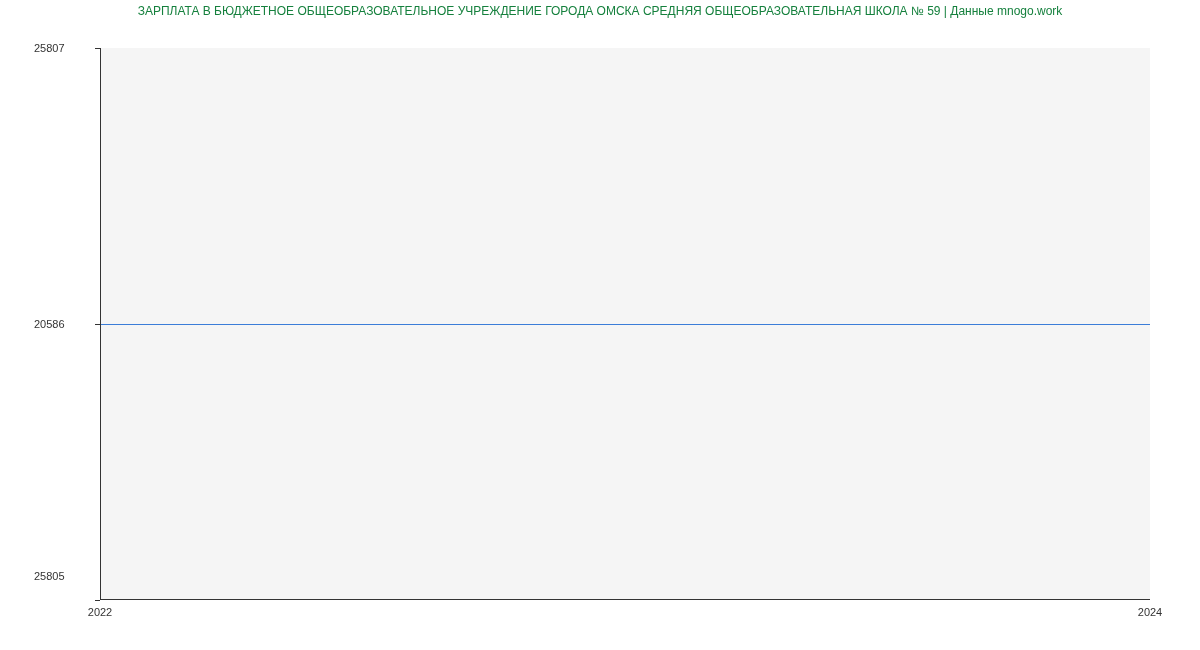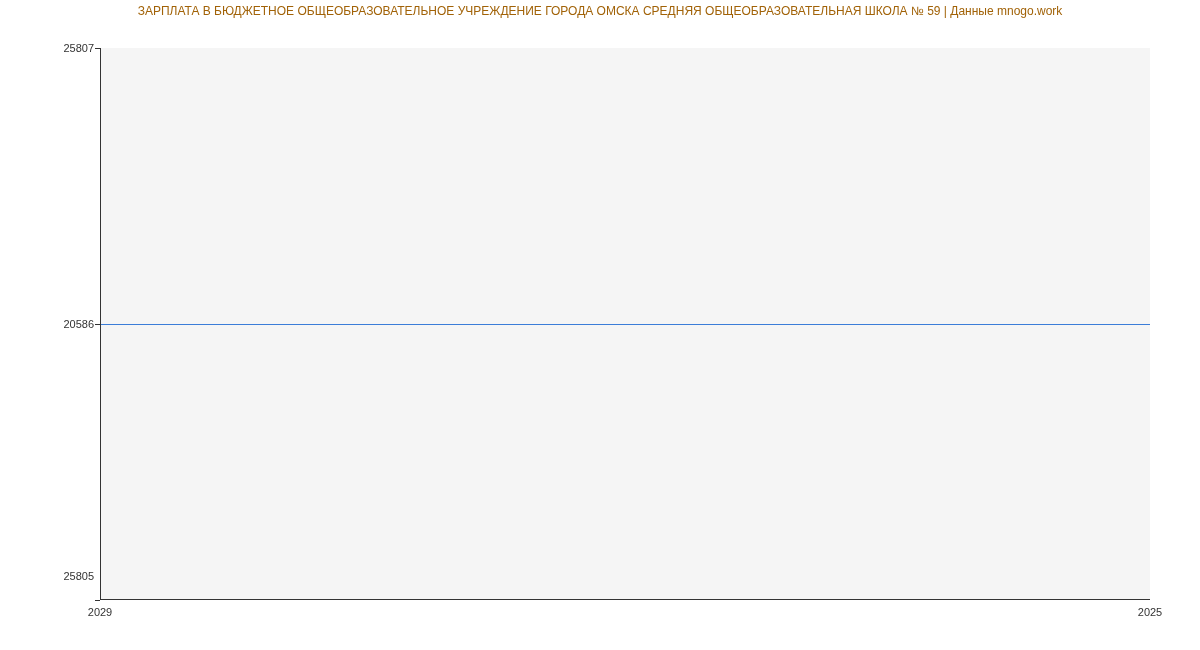--- a/index.html
+++ b/index.html
@@ -1,41 +1,41 @@
 <!DOCTYPE html>
 <html><head>
   <meta charset="utf-8">
   <style>
     * { box-sizing: border-box; margin: 0; padding: 0; }
     html, body { width: 1200px; height: 650px; background: #fff; font-family: Verdana, Geneva, sans-serif; }
     .chart-wrap { position: relative; width: 1200px; height: 650px; }
-    .chart-title { position: absolute; top: 4px; left: 0; width: 1200px; text-align: center; font-size: 12px; color: #a16207; font-weight: 400; }
+    .chart-title { position: absolute; top: 4px; left: 0; width: 1200px; text-align: center; font-size: 12px; color: #15803d; font-weight: 400; }
     .plot-area { position: absolute; left: 100px; top: 48px; width: 1050px; height: 552px; background: #f5f5f5; border: 1px solid #333; border-top: none; border-right: none; }
     .hgrid { position: absolute; left: 0; width: 100%; height: 0; border-top: 1px solid #fff; }
     .data-line { position: absolute; left: 0; width: 100%; height: 0; border-top: 1.5px solid #3b7dd8; }
-    .ytick { position: absolute; right: 1106px; font-size: 11px; color: #333; text-align: right; width: 60px; transform: translateY(-50%); }
+    .ytick { position: absolute; right: 1106px; font-size: 11px; color: #333; text-align: left; width: 60px; transform: translateY(-50%); }
     .ytick-line { position: absolute; left: 95px; width: 5px; height: 0; border-top: 1px solid #333; }
     .xtick { position: absolute; top: 606px; font-size: 11px; color: #333; transform: translateX(-50%); }
   </style>
 </head>
 <body>
 
 <div class="chart-wrap">
   <div class="chart-title">ЗАРПЛАТА В БЮДЖЕТНОЕ ОБЩЕОБРАЗОВАТЕЛЬНОЕ УЧРЕЖДЕНИЕ ГОРОДА ОМСКА СРЕДНЯЯ ОБЩЕОБРАЗОВАТЕЛЬНАЯ ШКОЛА № 59 | Данные mnogo.work</div>
 
   <div class="ytick" style="top:576px">25805</div>
   <div class="ytick" style="top:324px">20586</div>
   <div class="ytick" style="top:48px">25807</div>
 
   <div class="ytick-line" style="top:600px"></div>
   <div class="ytick-line" style="top:324px"></div>
   <div class="ytick-line" style="top:48px"></div>
 
-  <div class="xtick" style="left:100px">2029</div>
-  <div class="xtick" style="left:1150px">2025</div>
+  <div class="xtick" style="left:100px">2022</div>
+  <div class="xtick" style="left:1150px">2024</div>
 
   <div class="plot-area">
 
     <div class="hgrid" style="top:50%"></div>
 
     <div class="data-line" style="top:50%"></div>
   </div>
 </div>
 
 </body></html>

